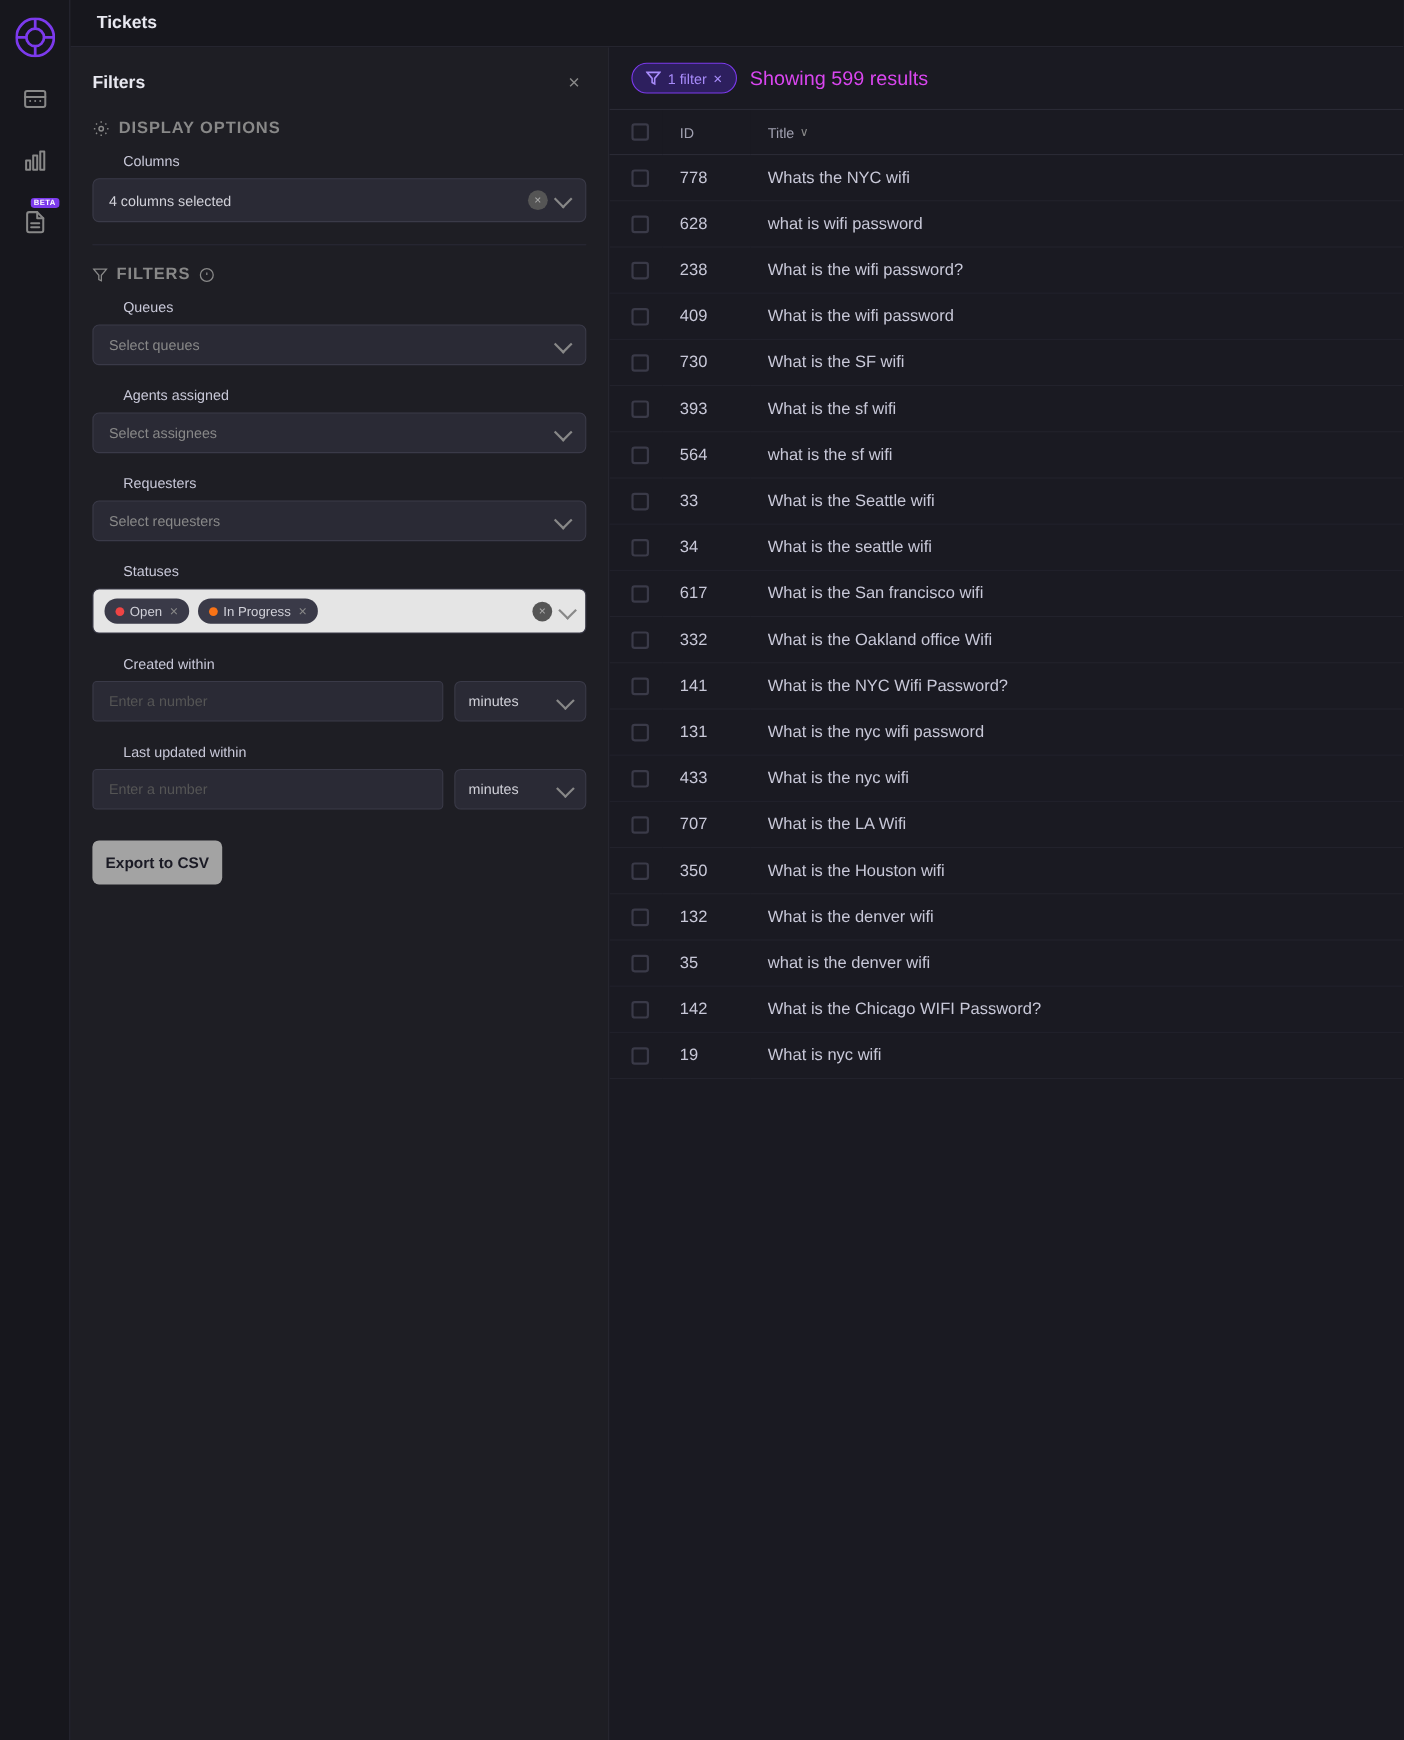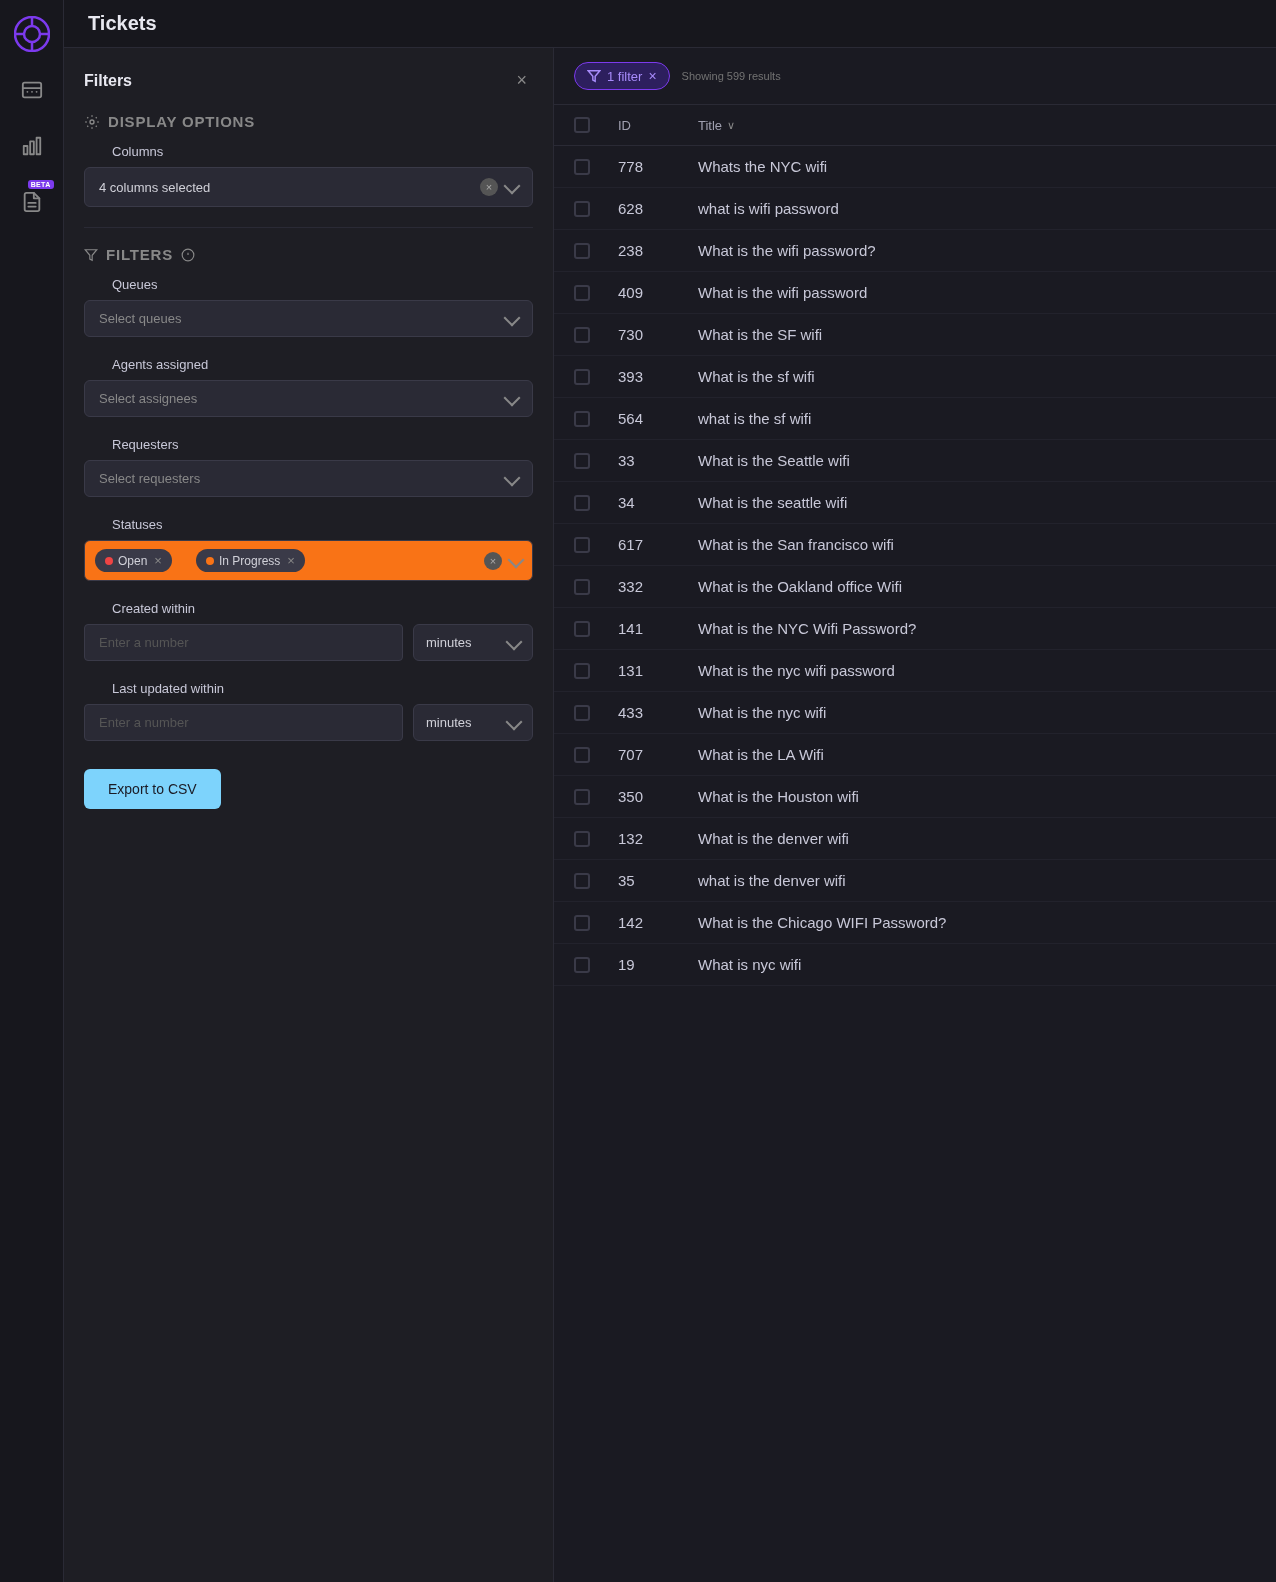--- a/index.html
+++ b/index.html
@@ -68,21 +68,21 @@
     
     .header {
       background: #17171d;
       padding: 12px 24px;
       border-bottom: 1px solid #2a2a35;
       display: flex;
       align-items: center;
       gap: 12px;
     }
     .header-title {
-      font-size: 20px;
+      font-size: 16px;
       font-weight: 600;
       color: #e8e8f0;
     }
 
     
     .body-split {
       flex: 1;
       display: flex;
       overflow: hidden;
     }
@@ -182,27 +182,27 @@
       color: #aaa;
       font-size: 11px;
       cursor: pointer;
     }
 
     .divider { height: 1px; background: #2a2a35; margin: 18px 0; }
 
     
     .status-tags-field {
       width: 100%;
-      background: #f97316;
+      background: #e5e5e5;
       border: 1px solid #3a3a48;
       border-radius: 6px;
       padding: 8px 10px;
       display: flex;
       align-items: center;
-      gap: 24px;
+      gap: 8px;
       flex-wrap: wrap;
     }
     .status-tag {
       display: flex;
       align-items: center;
       gap: 5px;
       background: #3a3a48;
       border-radius: 14px;
       padding: 4px 10px;
       font-size: 12px;
@@ -255,27 +255,27 @@
       padding: 10px 12px;
       color: #d0d0d8;
       font-size: 13px;
       cursor: pointer;
       display: flex;
       justify-content: space-between;
       align-items: center;
     }
 
     .export-btn {
-      background: #7dd3fc;
+      background: #a3a3a3;
       color: #1a1a24;
       border: none;
       border-radius: 6px;
-      padding: 12px 24px;
+      padding: 12px 12px;
       font-size: 14px;
-      font-weight: 400;
+      font-weight: 700;
       cursor: pointer;
       margin-top: 8px;
     }
 
     
     .results-panel {
       flex: 1;
       overflow-y: auto;
       background: #1a1a22;
     }
@@ -305,22 +305,22 @@
       cursor: pointer;
     }
     .filter-badge .badge-close {
       font-size: 14px;
       color: #a78bfa;
       cursor: pointer;
     }
     .filter-badge svg { width: 14px; height: 14px; }
 
     .results-count {
-      font-size: 11px;
-      color: #737373;
+      font-size: 18px;
+      color: #d946ef;
     }
 
     
     .results-table { width: 100%; border-collapse: collapse; }
     .results-table thead th {
       padding: 12px 16px;
       text-align: left;
       font-size: 13px;
       font-weight: 500;
       color: #a0a0b0;

